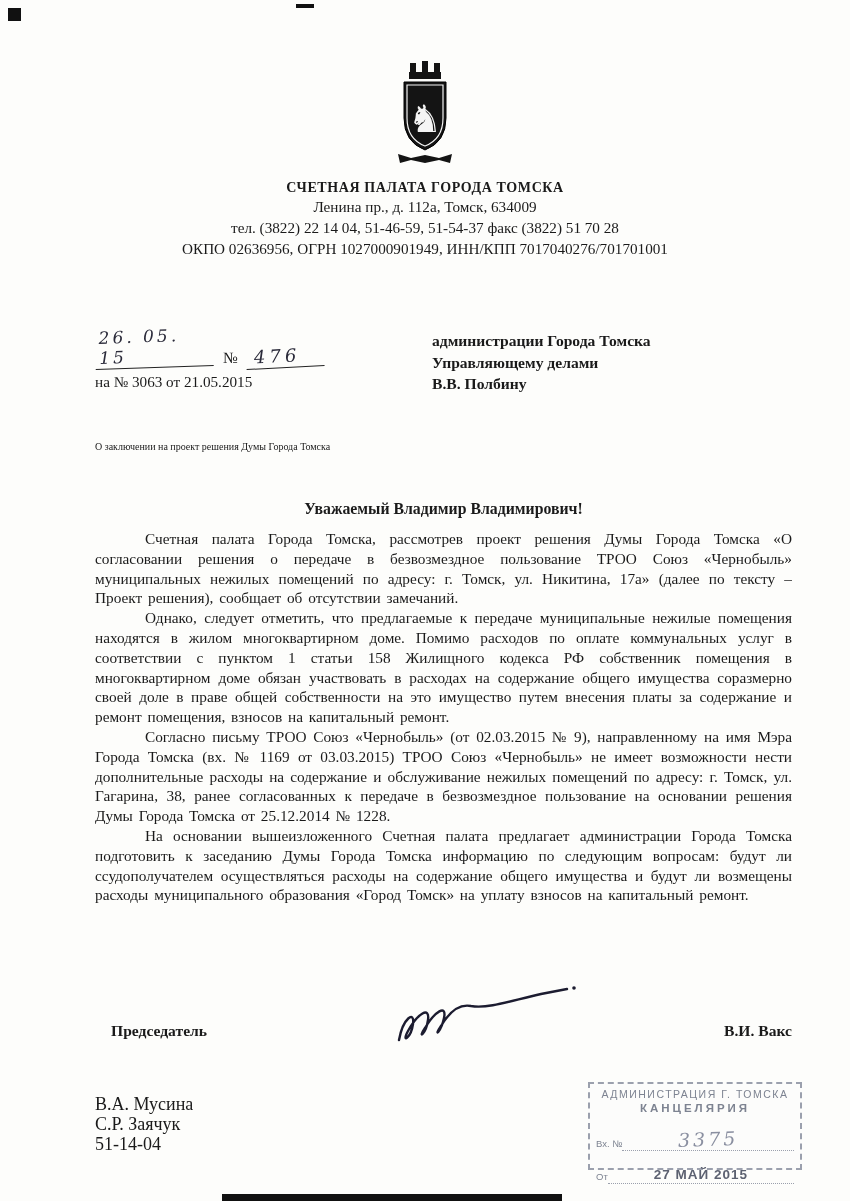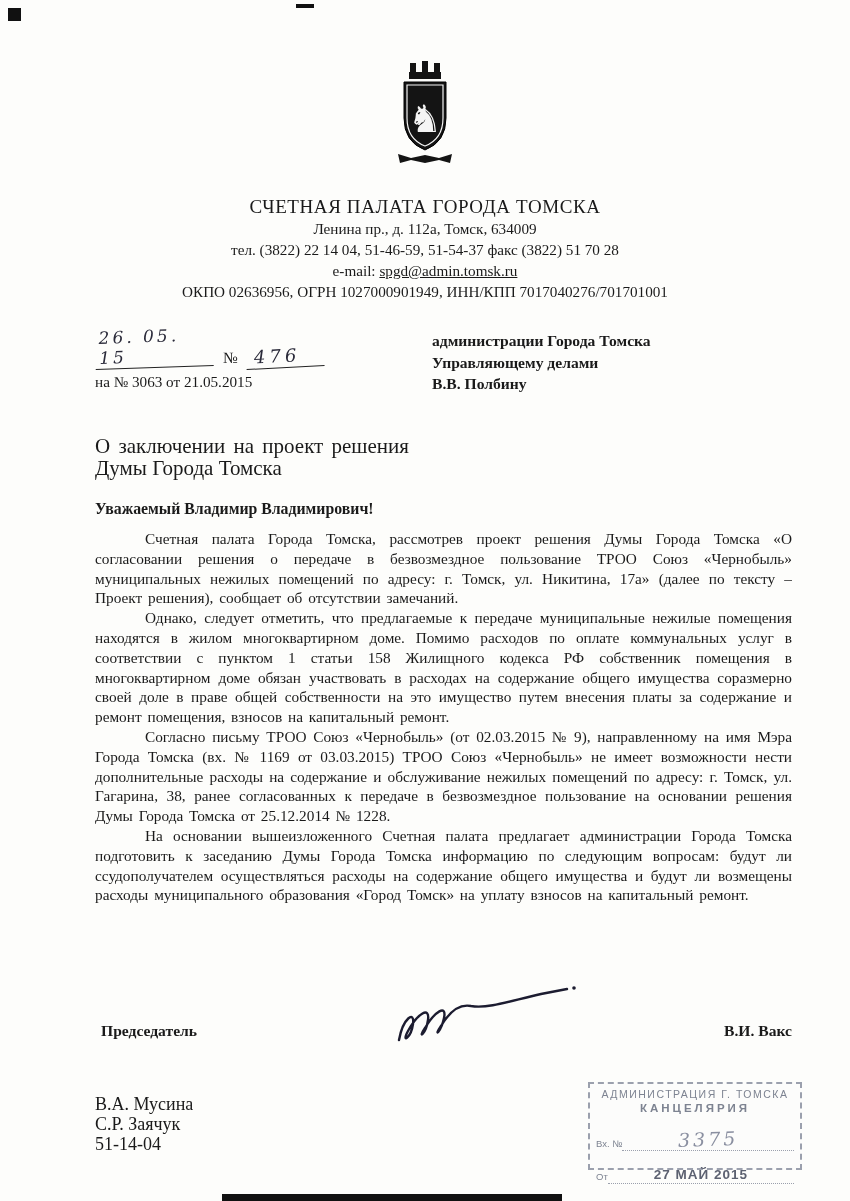--- a/index.html
+++ b/index.html
@@ -16,21 +16,21 @@
   }
   
   .artifact { position: absolute; background: #111; }
   .artifact-tl { left: 8px; top: 8px; width: 13px; height: 13px; }
   .artifact-tm { left: 296px; top: 4px; width: 18px; height: 4px; }
   .artifact-bottom { left: 222px; top: 1194px; width: 340px; height: 7px; }
 
   
   .letterhead { position: absolute; top: 60px; left: 0; width: 100%; text-align: center; }
   .emblem { display: inline-block; }
-  .org-name { font-size: 19px; font-weight: normal; letter-spacing: 0.6px; margin-top: 26px; }
+  .org-name { font-size: 14px; font-weight: bold; letter-spacing: 0.6px; margin-top: 10px; }
   .addr-line { font-size: 15.2px; line-height: 21px; }
   .addr-line a { color: #1a1a1a; text-decoration: underline; }
 
   
   .ref-row { position: absolute; top: 326px; left: 95px; right: 60px; }
   .ref-left { position: absolute; left: 0; top: 0; width: 260px; }
   .hw { font-family: "DejaVu Serif", serif; font-style: italic; color: #2b2b3a; }
   .ref-line { display: flex; align-items: flex-end; }
   .hw-date {
     display: inline-block; width: 118px; border-bottom: 1.5px solid #222;
@@ -43,39 +43,39 @@
     font-size: 18px; letter-spacing: 4px; transform: rotate(-3deg);
     padding-left: 8px; padding-bottom: 1px;
   }
   .reply-ref { font-size: 15.2px; margin-top: 5px; }
 
   .addressee { position: absolute; left: 337px; top: 4px; font-weight: bold; font-size: 15.6px; line-height: 21.5px; }
 
   
   .subject {
     position: absolute; top: 436px; left: 95px; width: 314px;
-    font-size: 21px; line-height: 21.5px; text-align: justify;
+    font-size: 10px; line-height: 21.5px; text-align: justify;
   }
 
   
   .salutation {
     position: absolute; top: 500px; left: 95px; width: 697px;
-    text-align: left; font-weight: bold; font-size: 15.8px;
+    text-align: center; font-weight: bold; font-size: 15.8px;
   }
 
   
   .body-text { position: absolute; top: 529px; left: 95px; width: 697px; }
   .body-text p {
     font-size: 15.3px; line-height: 19.8px; text-align: justify;
     text-indent: 50px; word-spacing: 2px;
   }
 
   
   .sign-row { position: absolute; top: 1022px; left: 95px; width: 697px; }
-  .sign-title { position: absolute; left: 6px; top: 0; font-weight: bold; font-size: 15.6px; }
+  .sign-title { position: absolute; left: 16px; top: 0; font-weight: bold; font-size: 15.6px; }
   .sign-name { position: absolute; right: 0; top: 0; font-weight: bold; font-size: 15.6px; }
   .sign-mark { position: absolute; left: 286px; top: -38px; width: 200px; height: 70px; }
 
   
   .executors { position: absolute; top: 1094px; left: 95px; font-size: 18px; line-height: 20px; }
 
   
   .stamp {
     position: absolute; top: 1082px; left: 588px; width: 214px; height: 88px;
     border: 2px dashed #9ba0ad; color: #7d8391; padding: 4px 6px;
@@ -119,21 +119,20 @@
         <path d="M13,25 h36 v33 q0,21 -18,28 q-18,-7 -18,-28 z" fill="none" stroke="#f5f5f5" stroke-width="1.2"></path>
 
         <text x="31" y="72" font-size="38" text-anchor="middle" fill="#f5f5f5" font-family="DejaVu Sans, sans-serif">♞</text>
 
         <path d="M4,94 l13,4 l14,-3 l14,3 l13,-4 l-2,9 l-11,-3 l-14,3 l-14,-3 l-11,3 z" fill="#141414"></path>
       </svg>
     </span>
     <div class="org-name">СЧЕТНАЯ ПАЛАТА ГОРОДА ТОМСКА</div>
     <div class="addr-line">Ленина пр., д. 112а, Томск, 634009</div>
     <div class="addr-line">тел. (3822) 22 14 04, 51-46-59, 51-54-37 факс (3822) 51 70 28</div>
-    <div class="addr-line"><span>e-mail: </span><a href="#">spgd@admin.tomsk.ru</a></div>
     <div class="addr-line">ОКПО 02636956, ОГРН 1027000901949, ИНН/КПП 7017040276/701701001</div>
   </header>
 
   <div class="ref-row">
     <div class="ref-left">
       <div class="ref-line">
         <span class="hw hw-date">26. 05. 15</span>
         <span class="num-sign">№</span>
         <span class="hw hw-num">476</span>
       </div>

